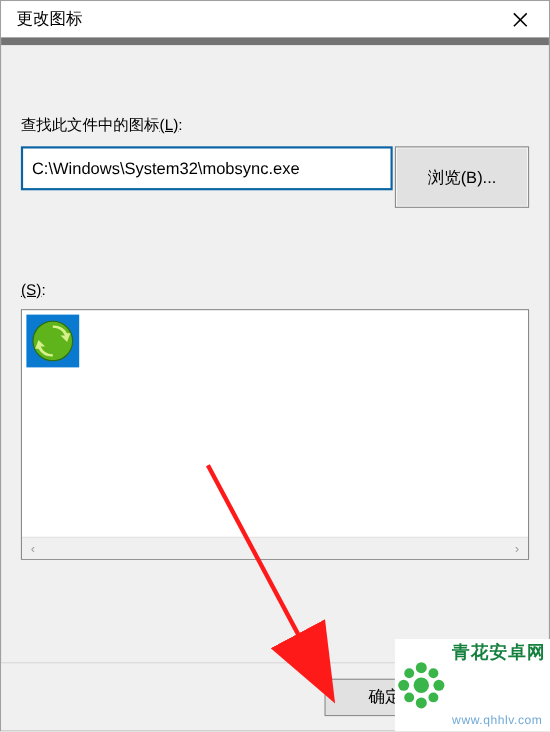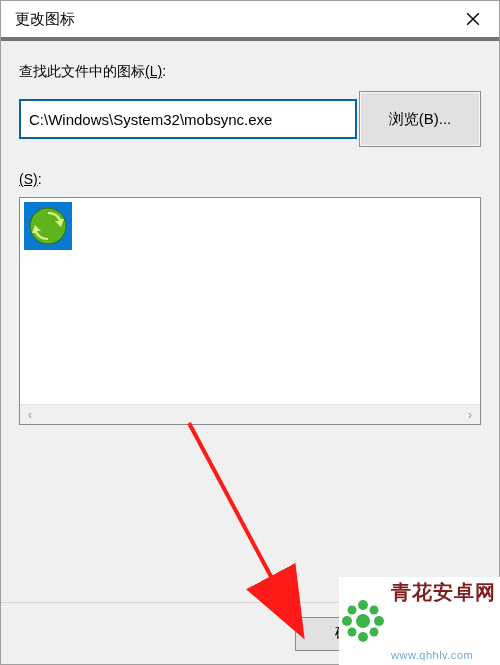--- a/index.html
+++ b/index.html
@@ -16,37 +16,37 @@
     width: 500px; height: 665px;
     background: #f0f0f0;
     border: 1px solid #9f9f9f;
     display: flex; flex-direction: column;
   }
   .titlebar {
     height: 40px;
     background: #ffffff;
     display: flex; align-items: center;
     padding: 0 0 0 14px;
-    border-bottom: 4px solid #737373;
+    border-bottom: 7px solid #737373;
   }
   .titlebar-title { flex: 1; color: #000; font-size: 15px; }
   .close-btn {
     width: 52px; height: 40px;
     display: flex; align-items: center; justify-content: center;
     cursor: pointer;
   }
   .close-btn svg { width: 14px; height: 14px; }
   .body {
     flex: 1;
     padding: 22px 18px 10px 18px;
     display: flex; flex-direction: column;
     position: relative;
   }
-  .label { color: #000; margin-bottom: 10px; display: flex; align-items: baseline; }
-  .row { display: flex; gap: 2px; align-items: center; margin-bottom: 24px; }
+  .label { color: #000; margin-bottom: 10px; display: flex; align-items: baseline; margin-top: 42px; }
+  .row { display: flex; gap: 2px; align-items: flex-start; margin-bottom: 24px; }
   .path-input {
     flex: 1;
     border: 2px solid #0a64a4;
     background: #fff;
     padding: 8px 8px;
     font-size: 15px;
     outline: none;
     height: 40px;
   }
   .browse-btn {
@@ -111,21 +111,21 @@
   }
   .watermark {
     position: absolute;
     right: 0; bottom: 0;
     display: flex; align-items: center;
     gap: 6px;
     background: #fff;
     padding: 4px 4px 4px 2px;
   }
   .wm-text { display: flex; flex-direction: column; line-height: 1.1; }
-  .wm-name { font-size: 20px; font-weight: 600; color: #7f1d1d; letter-spacing: 1px; }
+  .wm-name { font-size: 16px; font-weight: 600; color: #15803d; letter-spacing: 1px; }
   .wm-url { font-size: 11px; color: #6fa9d6; letter-spacing: 0.5px; margin-top: 46px; }
   .underline { text-decoration: underline; }
 </style>
 </head>
 <body>
 
 <div class="dialog">
 
   <div class="titlebar">
     <div class="titlebar-title">更改图标</div>

